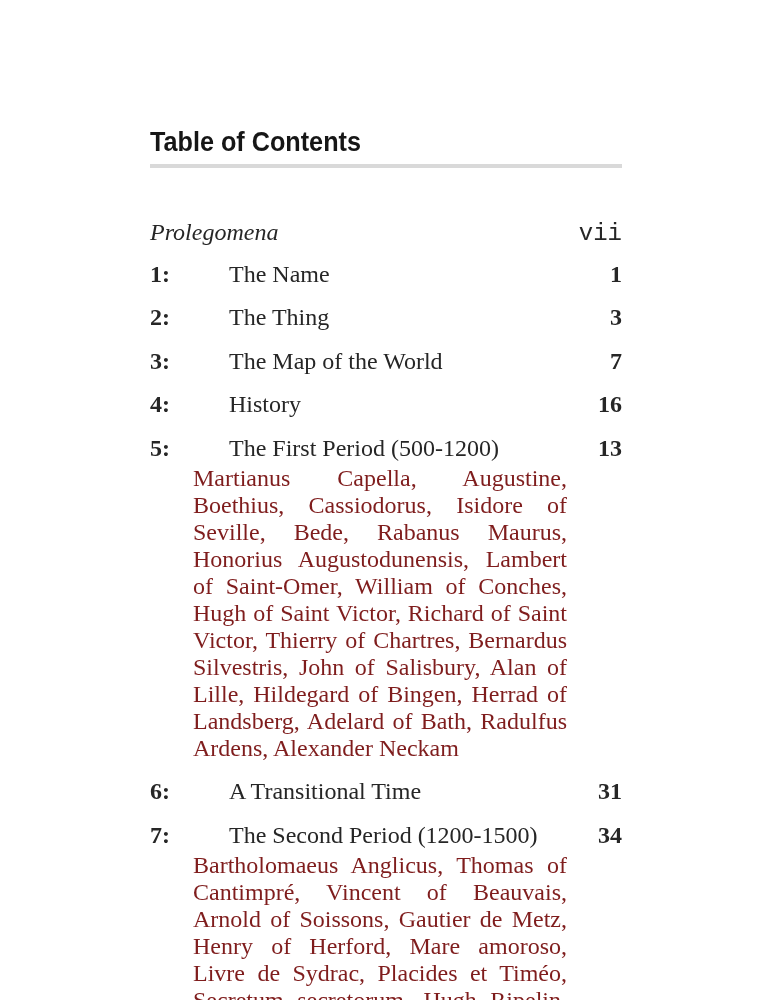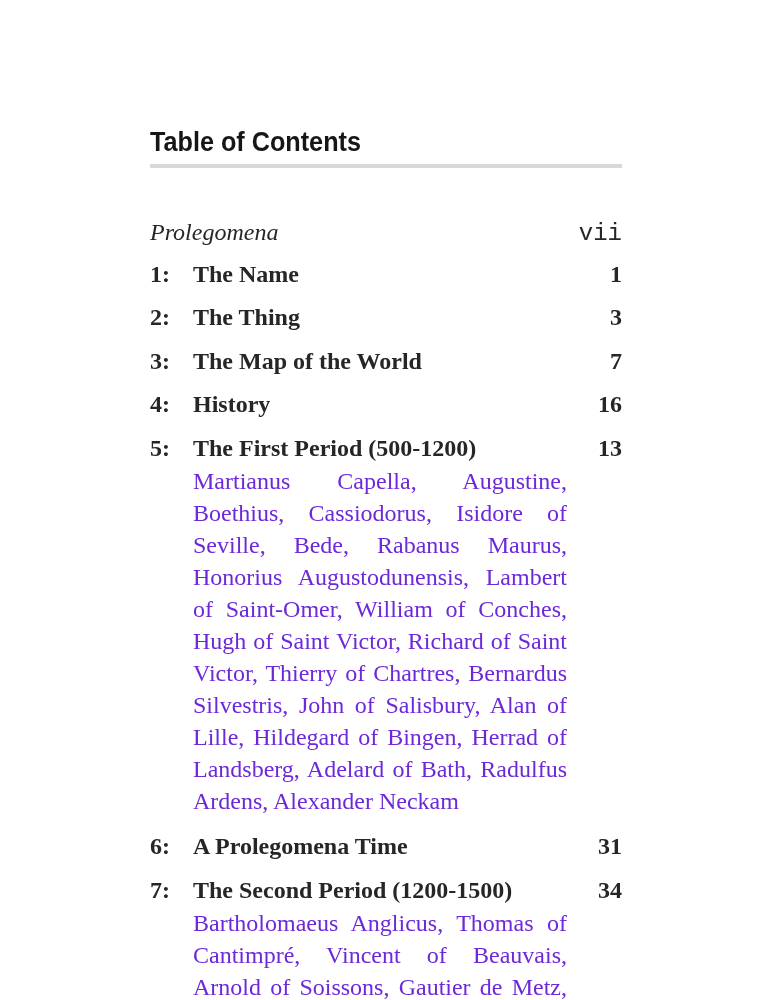--- a/index.html
+++ b/index.html
@@ -54,29 +54,30 @@
     width: 43px;
     flex: none;
     font-weight: 700;
     line-height: 21px;
   }
   .body-col {
     width: 374px;
     flex: none;
   }
   .entry-title {
-    font-weight: 700;
+    font-weight: 400;
     line-height: 21px;
+    margin-left: 36px;
   }
   .entry-desc {
     font-weight: 400;
     text-align: justify;
-    line-height: 32px;
+    line-height: 27px;
     margin-top: 3px;
-    color: #6d28d9;
+    color: #7f1d1d;
   }
   .page-col {
     flex: 1;
     text-align: right;
     font-weight: 700;
     line-height: 21px;
   }
   .page-col.regular {
     font-weight: 400;
     font-family: Liberation Mono, monospace;
@@ -134,21 +135,21 @@
     <span class="num-col">5:</span>
     <span class="body-col">
       <span class="entry-title">The First Period (500-1200)</span>
       <div class="entry-desc">Martianus Capella, Augustine, Boethius, Cassiodorus, Isidore of Seville, Bede, Rabanus Maurus, Honorius Augustodunensis, Lambert of Saint-Omer, William of Conches, Hugh of Saint Victor, Richard of Saint Victor, Thierry of Chartres, Bernardus Silvestris, John of Salisbury, Alan of Lille, Hildegard of Bingen, Herrad of Landsberg, Adelard of Bath, Radulfus Ardens, Alexander Neckam</div>
     </span>
     <span class="page-col">13</span>
   </div>
       <div class="toc-row">
     <span class="num-col">6:</span>
     <span class="body-col">
-      <span class="entry-title">A Prolegomena Time</span>
+      <span class="entry-title">A Transitional Time</span>
       
     </span>
     <span class="page-col">31</span>
   </div>
       <div class="toc-row">
     <span class="num-col">7:</span>
     <span class="body-col">
       <span class="entry-title">The Second Period (1200-1500)</span>
       <div class="entry-desc">Bartholomaeus Anglicus, Thomas of Cantimpré, Vincent of Beauvais, Arnold of Soissons, Gautier de Metz, Henry of Herford, Mare amoroso, Livre de Sydrac, Placides et Timéo, Secretum secretorum, Hugh Ripelin, Ramon Llull, Henry Bate, Brunetto Latini, Restoro d’Arezzo, Francesco da Barberino, Cecco d’Ascoli, Dante, Fazio degli Uberti</div>
     </span>

